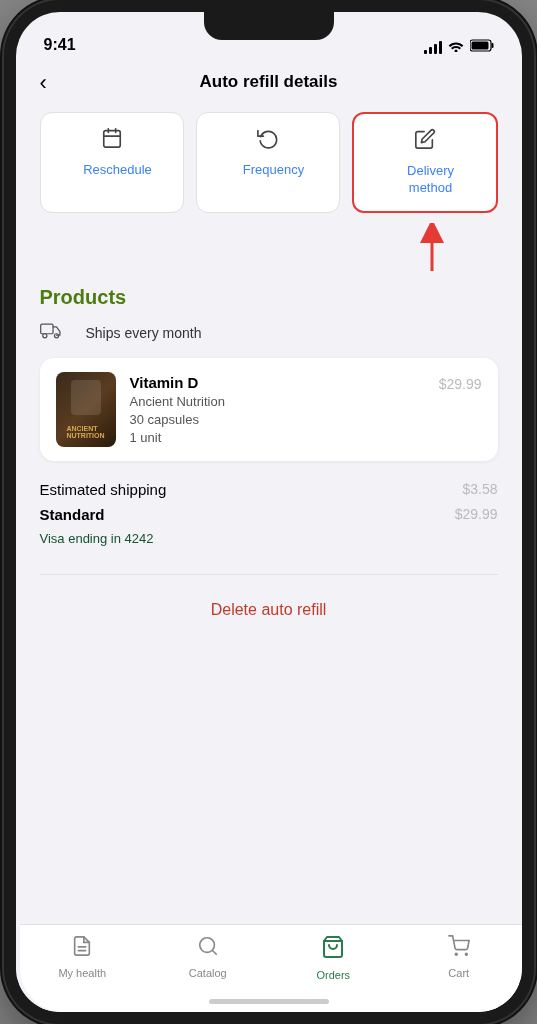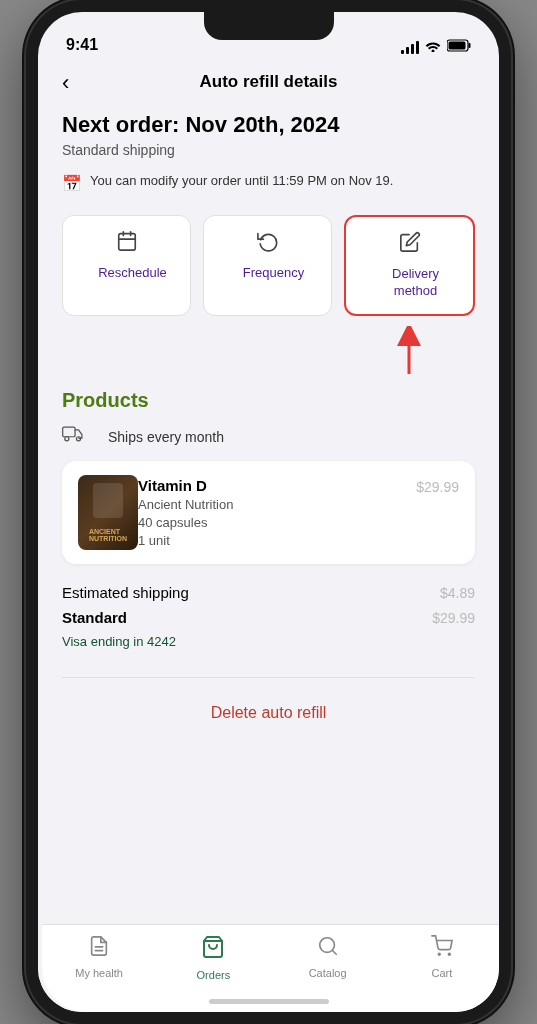--- a/index.html
+++ b/index.html
@@ -8,21 +8,21 @@
     body {
       background: #888;
       display: flex;
       justify-content: center;
       align-items: center;
       min-height: 100vh;
       font-family: -apple-system, BlinkMacSystemFont, 'Segoe UI', sans-serif;
     }
 
     .phone-frame {
-      width: 485px;
+      width: 530px;
       height: 1024px;
       background: #1a1a1a;
       border-radius: 56px;
       position: relative;
       overflow: hidden;
       box-shadow: 0 0 0 2px #333, 0 0 0 4px #111, 0 20px 60px rgba(0,0,0,0.5);
     }
 
     .phone-screen {
       position: absolute;
@@ -184,21 +184,21 @@
       border: 2.5px solid #e53935;
     }
 
     .action-btn-icon {
       font-size: 20px;
       color: #444;
     }
 
     .action-btn-label {
       font-size: 13px;
-      color: #4c1d95;
+      color: #3b82f6;
       text-align: center;
       line-height: 1.3;
       padding-left: 12px;
     }
 
     
     .arrow-container {
       display: flex;
       justify-content: flex-end;
       padding-right: 52px;
@@ -232,20 +232,21 @@
     .truck-icon {
       font-size: 18px;
     }
 
     
     .product-card {
       background: #fff;
       border-radius: 14px;
       padding: 14px 16px;
       display: flex;
+      gap: 14px;
       margin-bottom: 20px;
       box-shadow: 0 1px 4px rgba(0,0,0,0.06);
     }
 
     .product-image {
       width: 60px;
       height: 75px;
       background: linear-gradient(135deg, #3a2a1a 0%, #5a3c20 50%, #2a1a0a 100%);
       border-radius: 8px;
       flex-shrink: 0;
@@ -442,28 +443,20 @@
 
     <div class="header">
       <button class="back-button">‹</button>
       <span class="header-title">Auto refill details</span>
     </div>
 
     <div class="content">
       <div class="main-content">
 
         
-        <div>
-          <div class="next-order-title">Next order: Nov 20th, 2024</div>
-          <div class="shipping-subtitle">Standard shipping</div>
-          <div class="modify-notice">
-            <span class="modify-notice-icon">📅</span>
-            <span>You can modify your order until 11:59 PM on Nov 19.</span>
-          </div>
-        </div>
 
         
         <div class="actions-row">
 
           <button class="action-btn">
             <span class="action-btn-icon">
               <svg width="22" height="22" viewBox="0 0 24 24" fill="none" stroke="#444" stroke-width="1.8" stroke-linecap="round" stroke-linejoin="round">
                 <rect x="3" y="4" width="18" height="18" rx="2"></rect>
                 <line x1="16" y1="2" x2="16" y2="6"></line>
                 <line x1="8" y1="2" x2="8" y2="6"></line>
@@ -525,33 +518,33 @@
             <span>Ships every month</span>
           </div>
 
           <div class="product-card">
             <div class="product-image">
               <span class="product-image-label">ANCIENT<br>NUTRITION</span>
             </div>
             <div class="product-info">
               <div class="product-name">Vitamin D</div>
               <div class="product-brand">Ancient Nutrition</div>
-              <div class="product-capsules">40 capsules</div>
+              <div class="product-capsules">30 capsules</div>
               <div class="product-unit">1 unit</div>
             </div>
             <div class="product-price">$29.99</div>
           </div>
 
         </div>
 
         
         <div>
           <div class="pricing-row">
             <span class="pricing-label">Estimated shipping</span>
-            <span class="pricing-value">$4.89</span>
+            <span class="pricing-value">$3.58</span>
           </div>
           <div class="pricing-row">
             <span class="pricing-label bold">Standard</span>
             <span class="pricing-value">$29.99</span>
           </div>
           <div class="payment-method">Visa ending in 4242</div>
         </div>
 
         
         <div class="divider"></div>
@@ -567,44 +560,44 @@
           <svg width="22" height="22" viewBox="0 0 24 24" fill="none" stroke="#888" stroke-width="1.8" stroke-linecap="round">
             <path d="M14 2H6a2 2 0 0 0-2 2v16a2 2 0 0 0 2 2h12a2 2 0 0 0 2-2V8z"></path>
             <polyline points="14 2 14 8 20 8"></polyline>
             <line x1="8" y1="13" x2="16" y2="13"></line>
             <line x1="8" y1="17" x2="16" y2="17"></line>
           </svg>
         </span>
         <span class="nav-label">My health</span>
       </div>
 
+      <div class="nav-item">
+        <span class="nav-icon">
+          <svg width="22" height="22" viewBox="0 0 24 24" fill="none" stroke="#888" stroke-width="1.8" stroke-linecap="round">
+            <circle cx="11" cy="11" r="8"></circle>
+            <line x1="21" y1="21" x2="16.65" y2="16.65"></line>
+          </svg>
+        </span>
+        <span class="nav-label">Catalog</span>
+      </div>
+
       <div class="nav-item active">
         <span class="nav-icon">
           <svg width="24" height="24" viewBox="0 0 24 24" fill="none" stroke="#2d7a4f" stroke-width="2" stroke-linecap="round" stroke-linejoin="round">
             <path d="M6 2L3 6v14a2 2 0 0 0 2 2h14a2 2 0 0 0 2-2V6l-3-4z"></path>
             <line x1="3" y1="6" x2="21" y2="6"></line>
             <path d="M16 10a4 4 0 0 1-8 0"></path>
           </svg>
         </span>
         <span class="nav-label">Orders</span>
       </div>
 
       <div class="nav-item">
         <span class="nav-icon">
           <svg width="22" height="22" viewBox="0 0 24 24" fill="none" stroke="#888" stroke-width="1.8" stroke-linecap="round">
-            <circle cx="11" cy="11" r="8"></circle>
-            <line x1="21" y1="21" x2="16.65" y2="16.65"></line>
-          </svg>
-        </span>
-        <span class="nav-label">Catalog</span>
-      </div>
-
-      <div class="nav-item">
-        <span class="nav-icon">
-          <svg width="22" height="22" viewBox="0 0 24 24" fill="none" stroke="#888" stroke-width="1.8" stroke-linecap="round">
             <circle cx="9" cy="21" r="1"></circle>
             <circle cx="20" cy="21" r="1"></circle>
             <path d="M1 1h4l2.68 13.39a2 2 0 0 0 2 1.61h9.72a2 2 0 0 0 2-1.61L23 6H6"></path>
           </svg>
         </span>
         <span class="nav-label">Cart</span>
       </div>
 
     </div>
 

